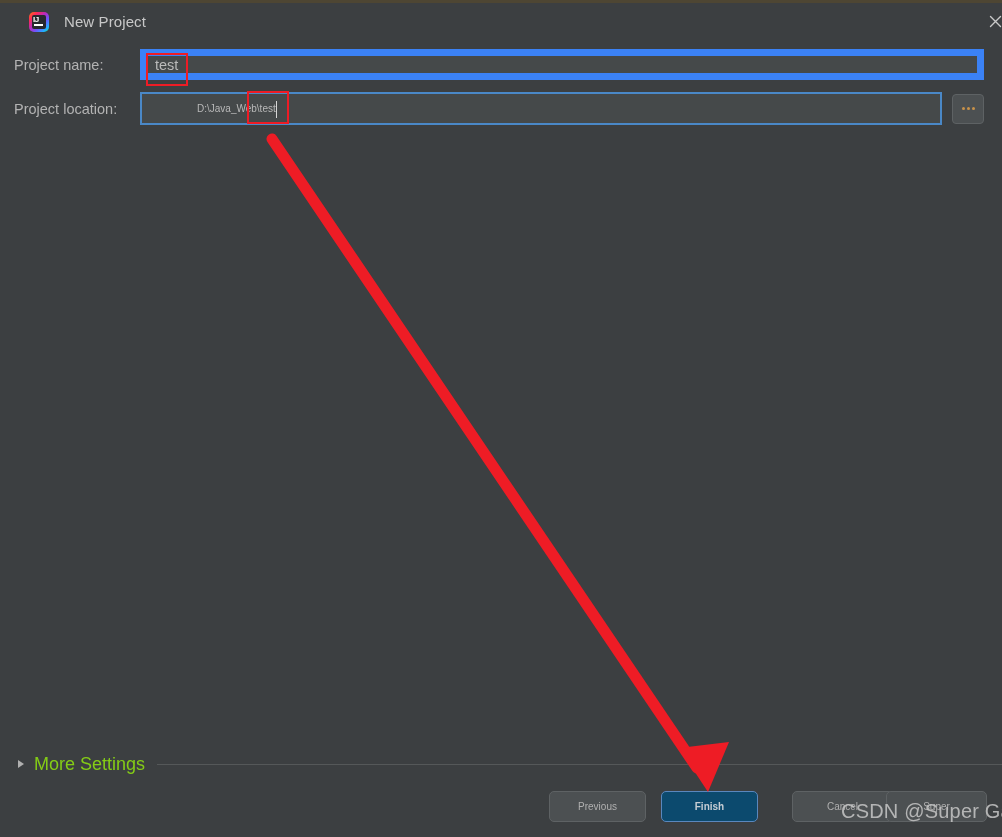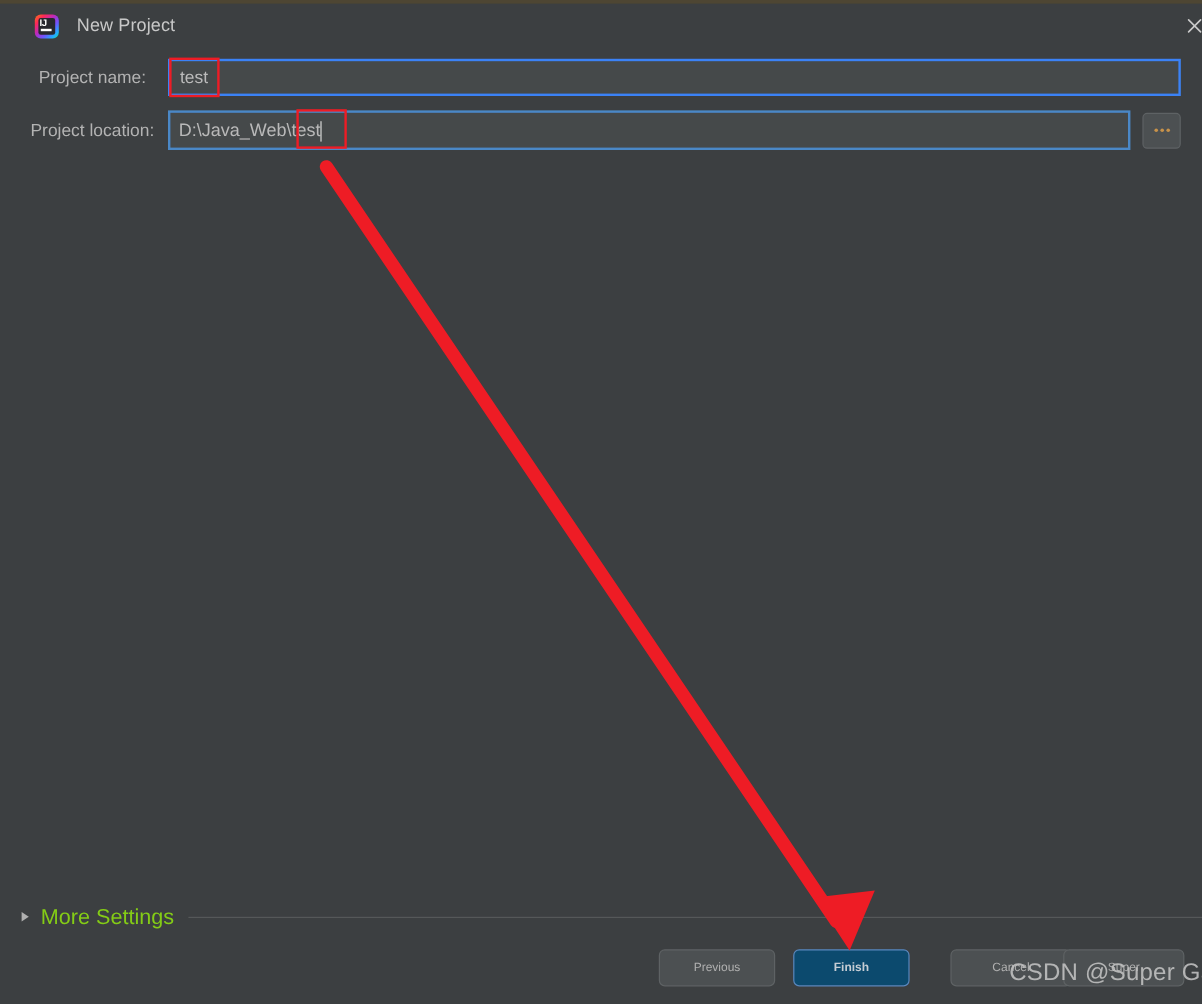--- a/index.html
+++ b/index.html
@@ -93,41 +93,40 @@
   }
   #close-button svg { display: block; }
 
   
   .form-row {
     position: absolute;
     left: 0;
     width: 1000px;
     display: flex;
     align-items: center;
-    text-align: center;
   }
   #row-name     { top: 48px; height: 33px; }
   #row-location { top: 91px; height: 35px; }
 
   .field-label {
     width: 140px;
     padding-left: 14px;
     font-size: 14.5px;
     color: #b3b3b3;
     flex: 0 0 auto;
     white-space: nowrap;
   }
 
   
   #name-input-wrap {
     position: relative;
     width: 844px;
     height: 31px;
     background: #45494a;
-    border: 2px solid #3b82f6;
+    border: 7px solid #3b82f6;
     display: flex;
     align-items: center;
   }
   #name-input-wrap .field-text {
     padding-left: 8px;
     font-size: 14.5px;
     color: #bbbbbb;
   }
   
   #name-annot-box {
@@ -145,23 +144,24 @@
     position: relative;
     width: 802px;
     height: 33px;
     background: #45494a;
     border: 2px solid #4a88c7;
     display: flex;
     align-items: center;
   }
   #loc-input-wrap .field-text {
     padding-left: 7px;
-    font-size: 15px;
+    font-size: 10px;
     color: #b9b9b9;
     white-space: pre;
+    margin-left: 48px;
   }
   #loc-caret {
     display: inline-block;
     width: 1px;
     height: 17px;
     background: #d6d6d6;
     margin-left: 0px;
     vertical-align: middle;
     position: relative;
     top: 1px;

